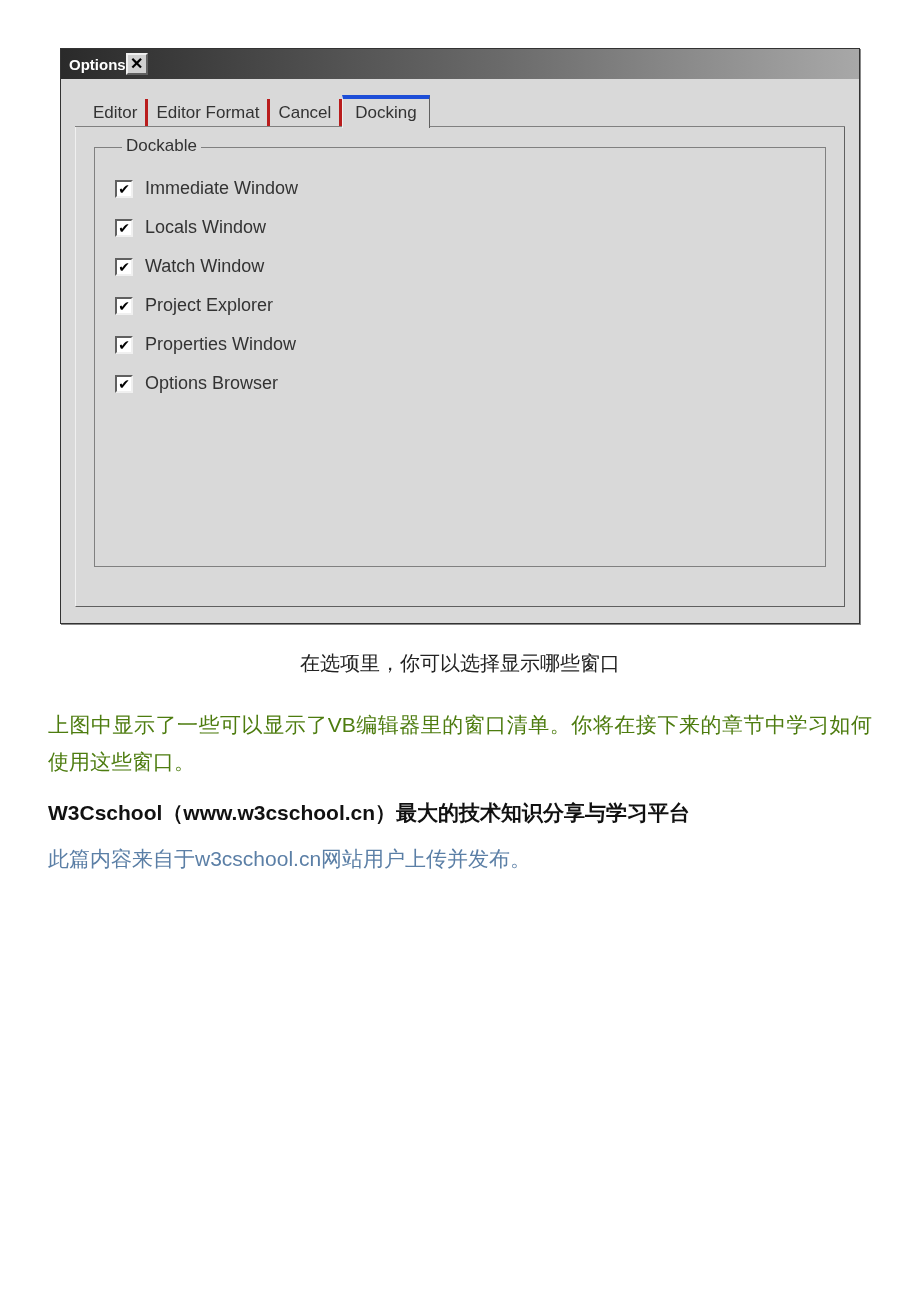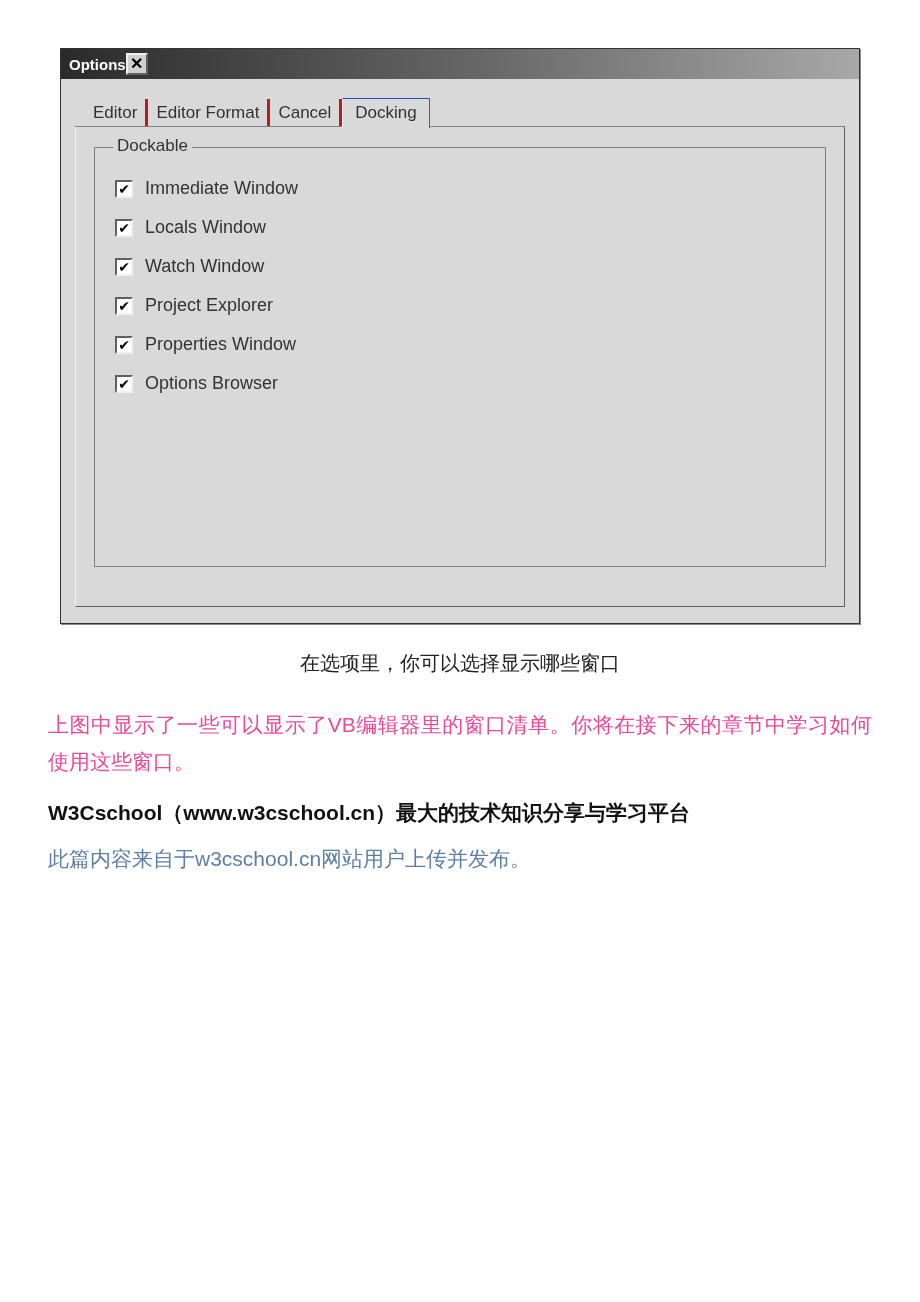--- a/index.html
+++ b/index.html
@@ -72,21 +72,21 @@
   .tab {
     font-family: Tahoma, sans-serif;
     font-size: 17px;
     color: #333;
     padding: 4px 8px 4px 8px;
     border-right: 3px solid #b91c1c;
     position: relative;
     cursor: pointer;
   }
   .tab.active {
-    border-top: 1px solid #1d4ed8;
+    border-top: 4px solid #1d4ed8;
     border-left: 1px solid #f0f0f0;
     border-right: 1px solid #606060;
     background: #d9d9d9;
     z-index: 2;
     bottom: -1px;
     padding: 4px 12px 5px 12px;
   }
   .tab.active::after {
     content: "";
     position: absolute;
@@ -104,21 +104,21 @@
   }
   .groupbox {
     border: 1px solid #808080;
     position: relative;
     padding: 22px 16px 16px 16px;
     min-height: 420px;
   }
   .groupbox-label {
     position: absolute;
     top: -12px;
-    left: 18px;
+    left: 27px;
     background: #d9d9d9;
     padding: 0 4px;
     font-family: Tahoma, sans-serif;
     font-size: 17px;
     color: #333;
   }
   .check-row {
     display: flex;
     align-items: center;
     margin: 8px 0 18px 4px;
@@ -167,21 +167,21 @@
   }
   .caption {
     text-align: center;
     font-size: 20px;
     color: #222;
     margin: 26px 0 30px 0;
   }
   .paragraph {
     font-size: 21px;
     line-height: 1.75;
-    color: #ec4899;
+    color: #4d7c0f;
     margin: 0 0 18px 0;
     text-align: justify;
   }
   .bold-line {
     font-size: 21px;
     font-weight: bold;
     color: #111;
     margin: 0 0 18px 0;
   }
   .link-line {

